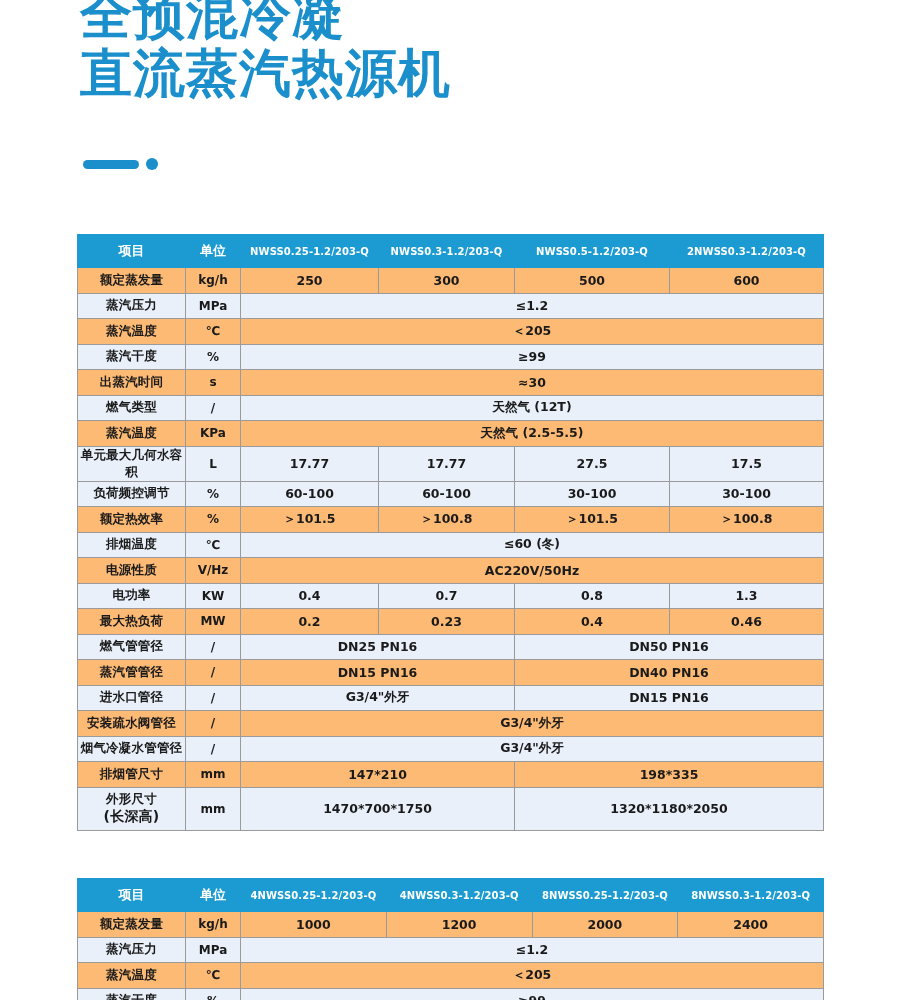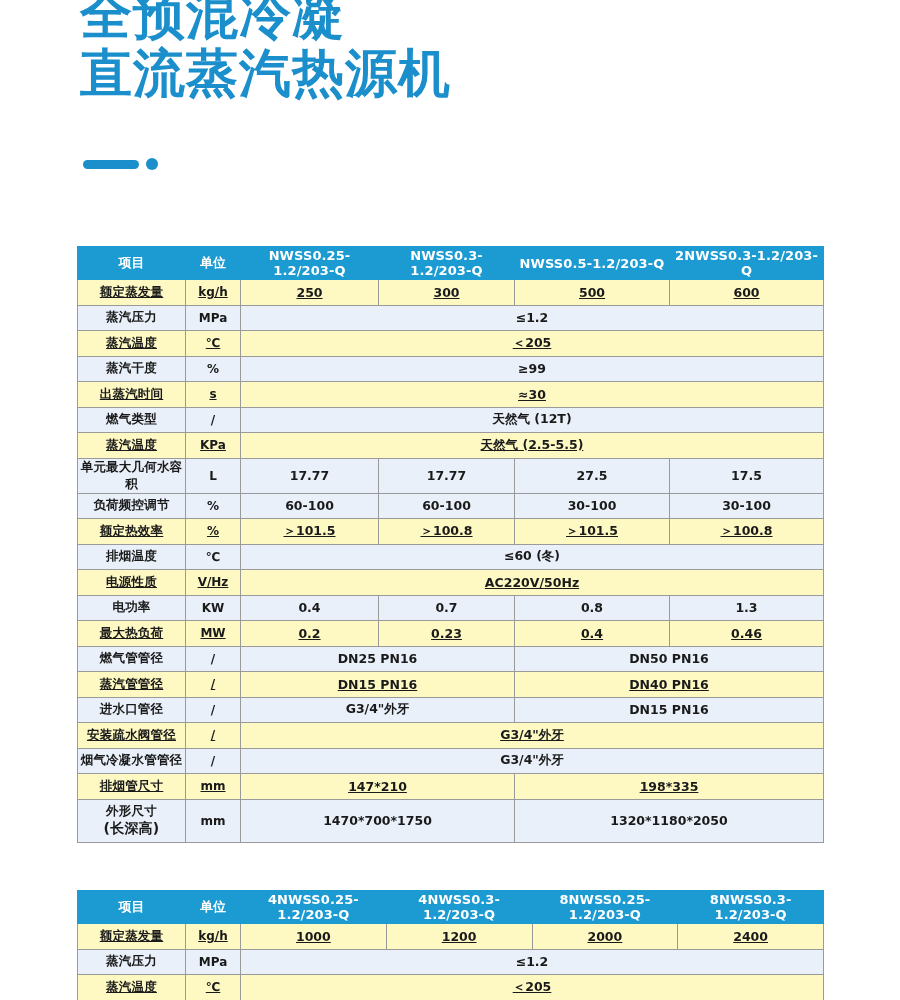--- a/index.html
+++ b/index.html
@@ -30,47 +30,46 @@
   .hero-rule .dot { width:12px; height:12px; border-radius:50%; background:#1b8fcb; display:block; }
 
   
   .spec-table {
     position:absolute;
     left:77px;
     width:746px;
     border-collapse:collapse;
     table-layout:fixed;
     font-size:11.5px;
-    margin-top:12px;
   }
   #table1 { top:234px; }
   #table2 { top:878px; }
 
   .spec-table th, .spec-table td {
     border:1px solid #9a9a9a;
     text-align:center;
     vertical-align:middle;
     padding:0 2px;
     font-weight:700;
     color:#1a1a1a;
   }
   .spec-table thead th {
     background:#1b9bd1;
     color:#ffffff;
     border-color:#1b9bd1;
     height:33px;
-    font-size:13px;
+    font-size:10px;
     letter-spacing:0.1px;
   }
   .spec-table thead th.c-item { font-size:13px; }
   .spec-table thead th.c-unit { font-size:13px; }
 
   .spec-table tbody tr { height:25.5px; }
   .spec-table tbody tr.tall { height:43px; }
-  .spec-table tbody tr.odd  td { background:#fef9c3;text-decoration:underline; }
+  .spec-table tbody tr.odd  td { background:#fdba74; }
   .spec-table tbody tr.even td { background:#e9f0fa; }
 
   td.label { font-size:12.5px; letter-spacing:0.2px; }
   td.unit  { font-size:12px; }
   td.val   { font-size:12.5px; }
   td.label .sub { display:block; font-size:14px; font-weight:700; }
 
   
   #table1 col.w-item { width:108px; }
   #table1 col.w-unit { width:55px; }

